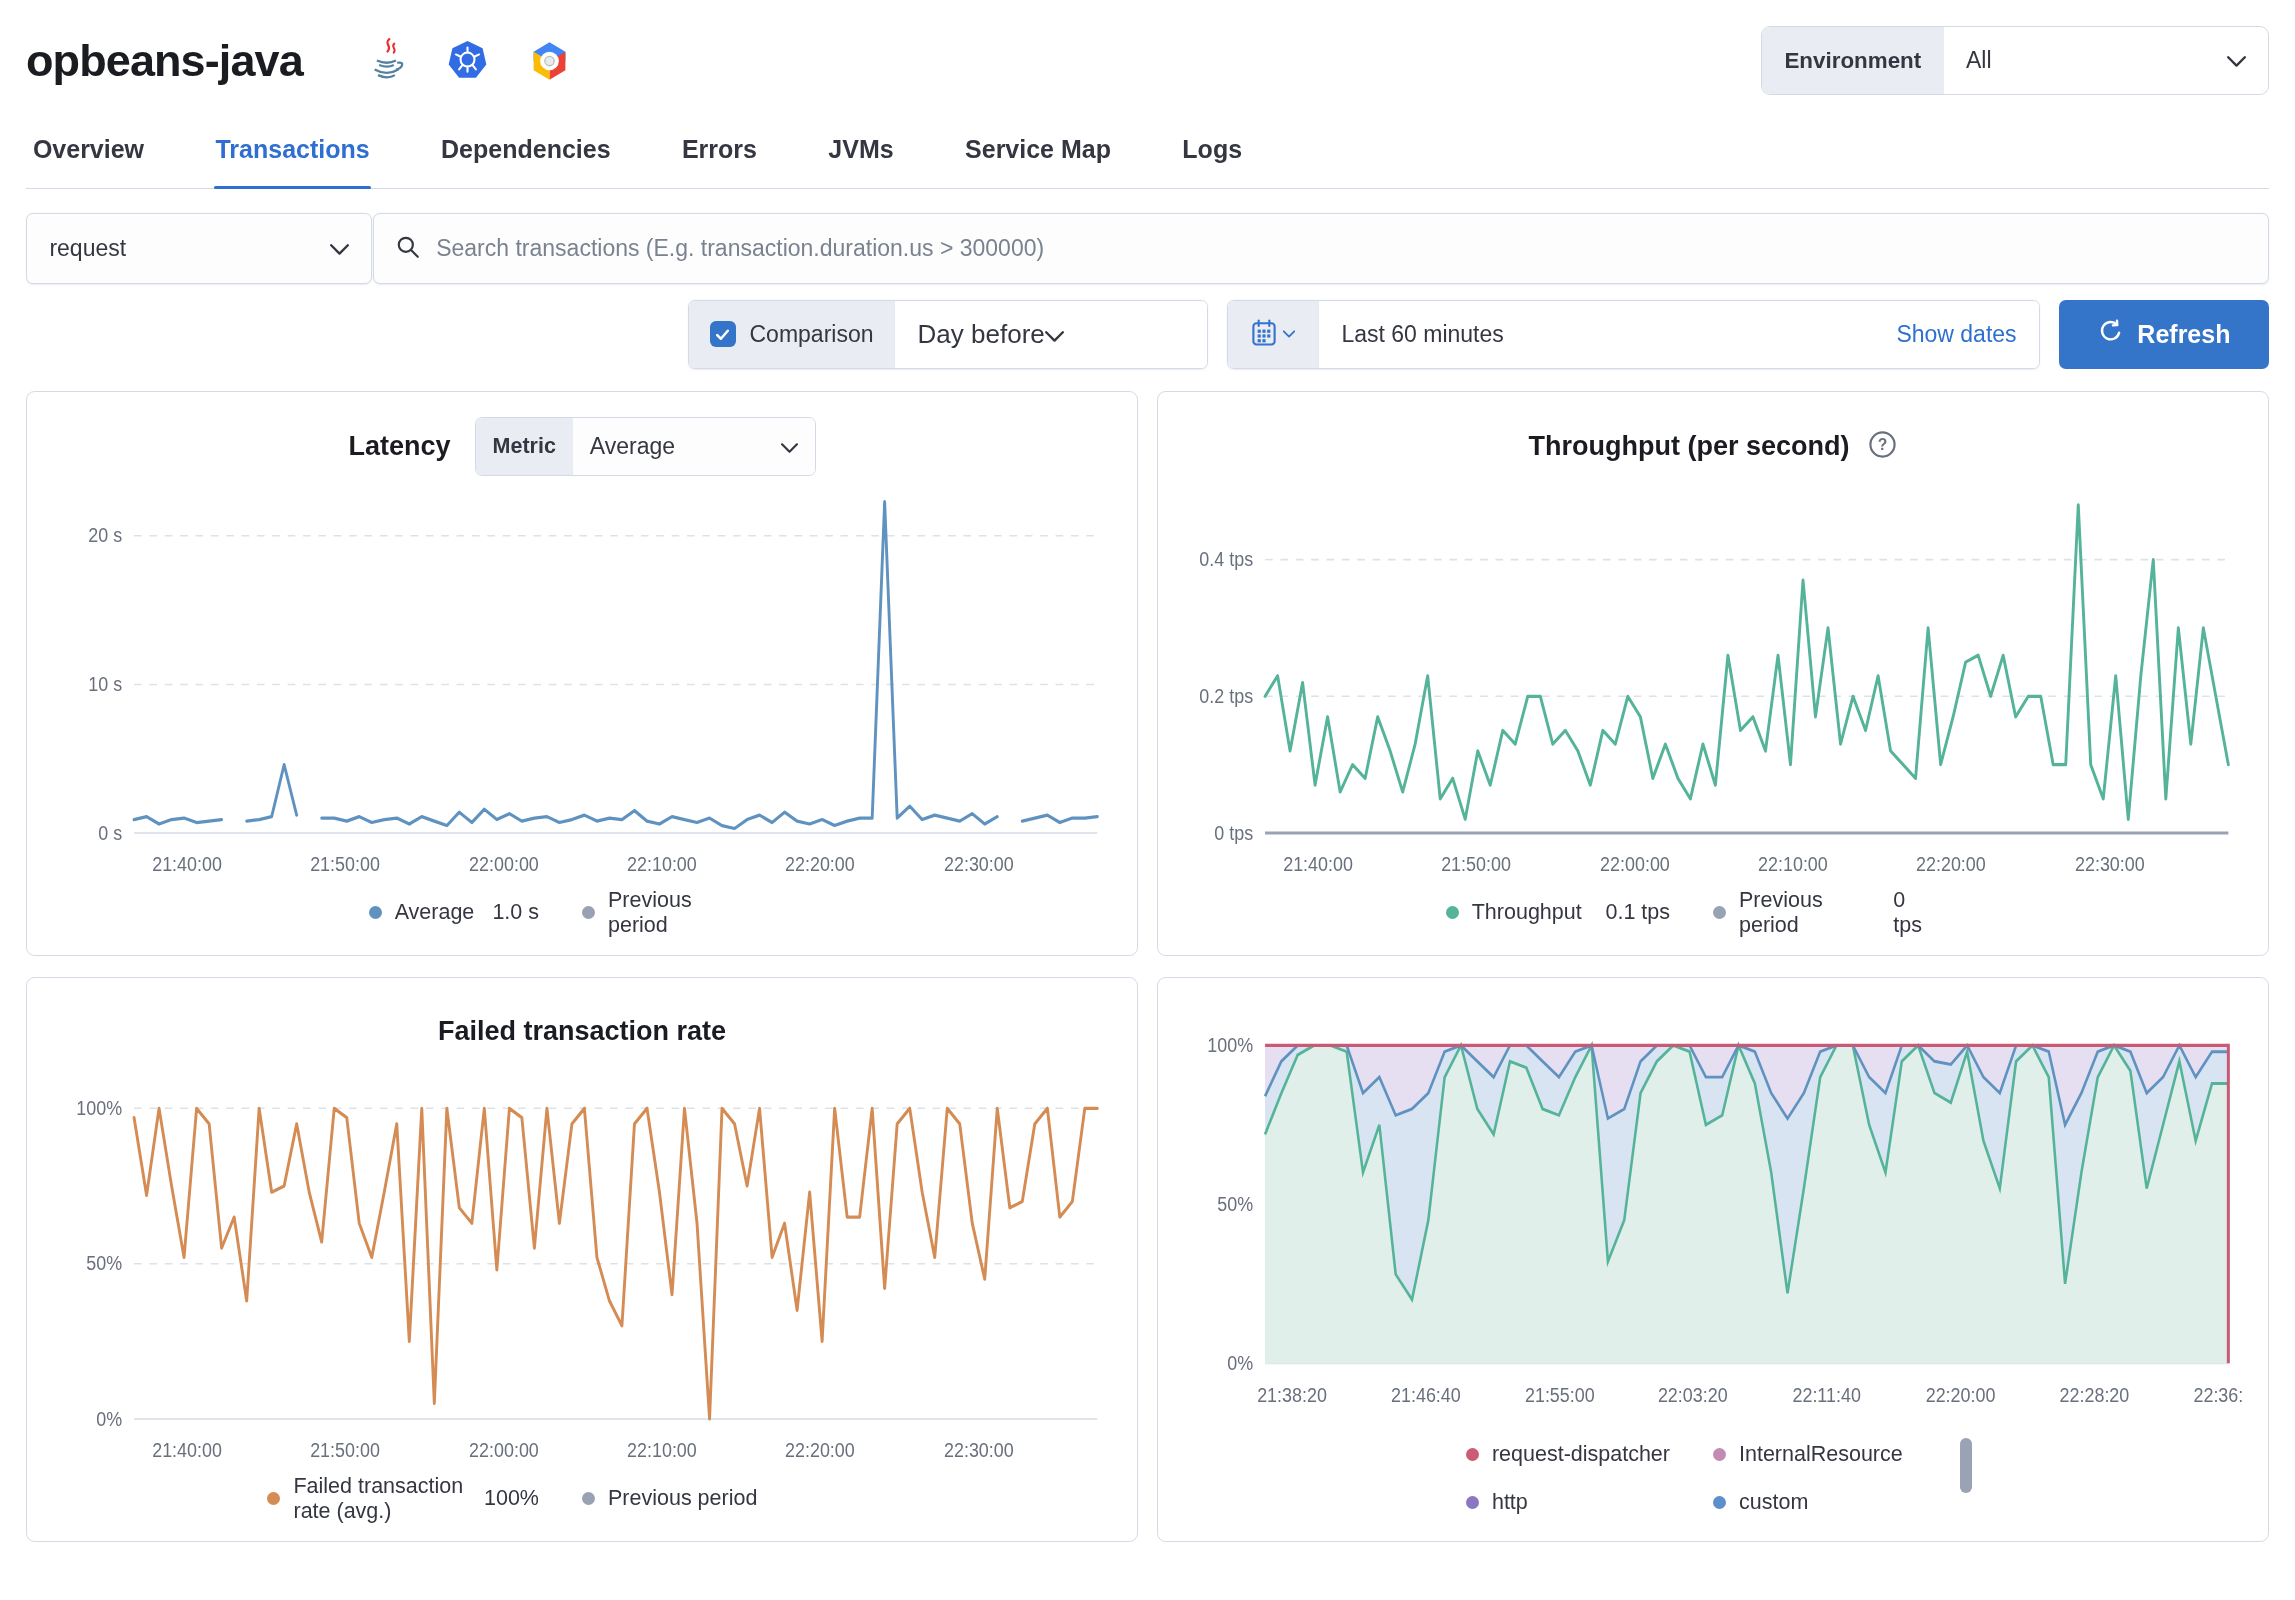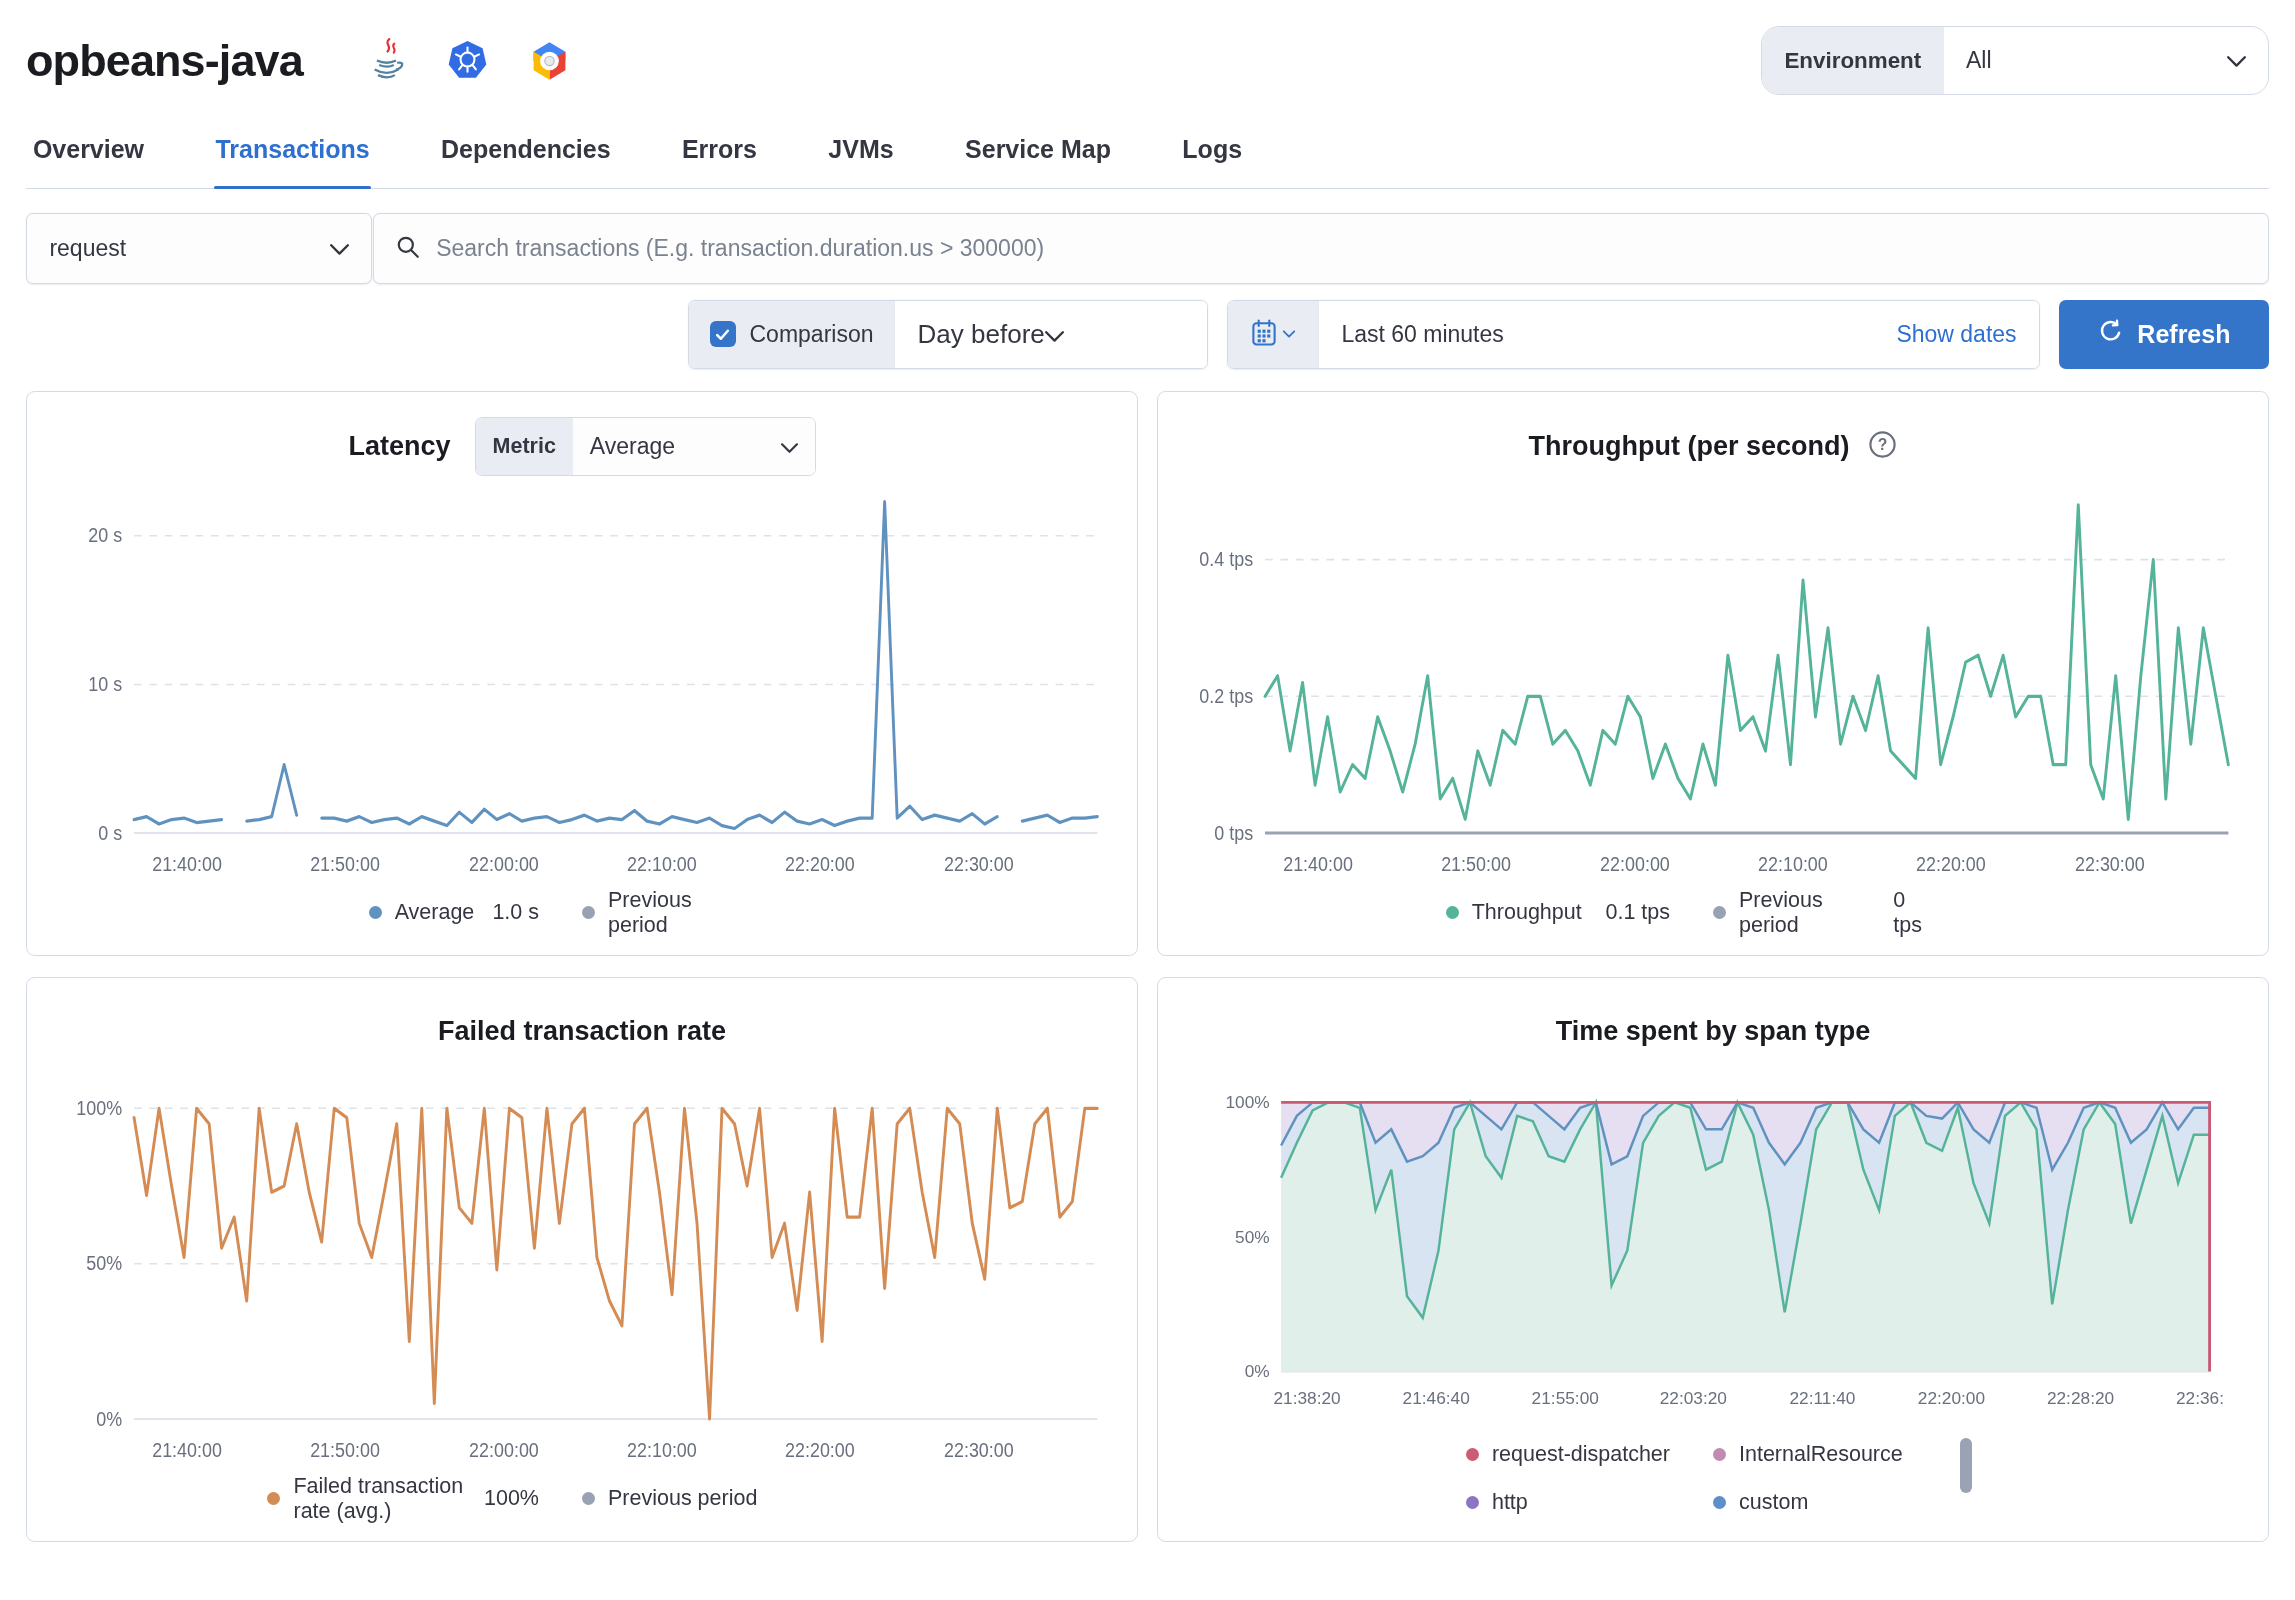--- a/index.html
+++ b/index.html
@@ -11,21 +11,21 @@
   }
   .page { padding: 0 26px; }
 
   
   .hdr { display: flex; align-items: center; padding-top: 24px; height: 97px; gap: 17px; }
   .hdr h1 { font-size: 45px; font-weight: 700; color: #1a1c21; letter-spacing: -0.9px; }
   .service-icons { display: flex; align-items: center; gap: 40px; margin-left: 47px; }
   .service-icons svg { display: block; }
   .env-control {
     margin-left: auto; display: flex; align-items: stretch; height: 69px; width: 508px;
-    border: 0.9px solid #d3dae6; border-radius: 18px; overflow: hidden; background: #fff;
+    border: 0.9px solid #d3dae6; border-radius: 9px; overflow: hidden; background: #fff;
   }
   .env-label {
     background: #e9edf3; display: flex; align-items: center; padding: 0 22.4px;
     font-size: 22.4px; font-weight: 600; color: #343741;
   }
   .env-value { flex: 1; display: flex; align-items: center; justify-content: space-between; padding: 0 22.4px; font-size: 23px; }
 
   
   .tabs { display: flex; gap: 68px; margin-top: 26px; border-bottom: 0.9px solid #d3dae6; padding: 0 5.2px; }
   .tab { font-size: 25px; font-weight: 600; color: #343741; padding: 12px 1.7px 24px 1.7px; position: relative; cursor: pointer; }
@@ -355,23 +355,20 @@
             <span class="val">100%</span>
           </div>
           <div class="item">
             <span class="dot" style="background: rgb(152, 162, 179);"></span>
             <span>Previous period</span>
           </div>
         </div>
     </div>
 
     <div class="panel">
-      <div class="panel-head">
-        <div class="panel-title">Time spent by span type</div>
-      </div>
       <div class="chart-wrap">
           <svg id="chart-time_spent" viewBox="0 0 1240 430" preserveAspectRatio="none">
             <line x1="95" x2="1224" y1="374" y2="374" stroke="#e0e4ec" stroke-width="2" stroke-dasharray="none"></line>
             <text x="81" y="381" text-anchor="end" font-size="21" fill="#69707d" font-family="Liberation Sans, sans-serif">0%</text>
             <line x1="95" x2="1224" y1="210.36363636363635" y2="210.36363636363635" stroke="#dde1ea" stroke-width="1.6" stroke-dasharray="9 9"></line>
             <text x="81" y="217.36363636363635" text-anchor="end" font-size="21" fill="#69707d" font-family="Liberation Sans, sans-serif">50%</text>
             <line x1="95" x2="1224" y1="46.72727272727274" y2="46.72727272727274" stroke="#dde1ea" stroke-width="1.6" stroke-dasharray="9 9"></line>
             <text x="81" y="53.72727272727274" text-anchor="end" font-size="21" fill="#69707d" font-family="Liberation Sans, sans-serif">100%</text>
             <text x="126.612" y="414" text-anchor="middle" font-size="21" fill="#69707d" font-family="Liberation Sans, sans-serif">21:38:20</text>
             <text x="283.543" y="414" text-anchor="middle" font-size="21" fill="#69707d" font-family="Liberation Sans, sans-serif">21:46:40</text>

